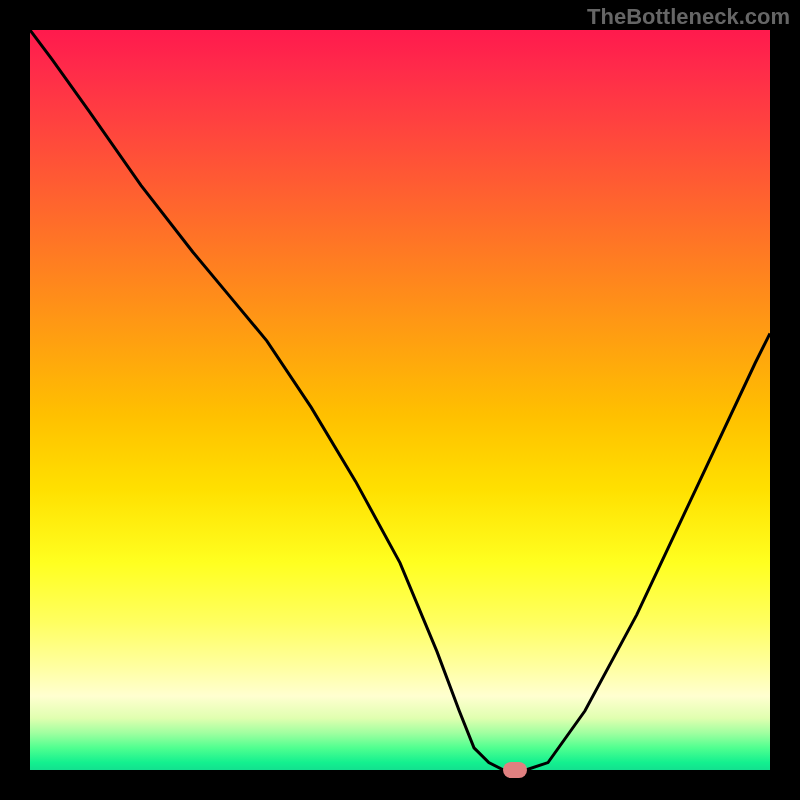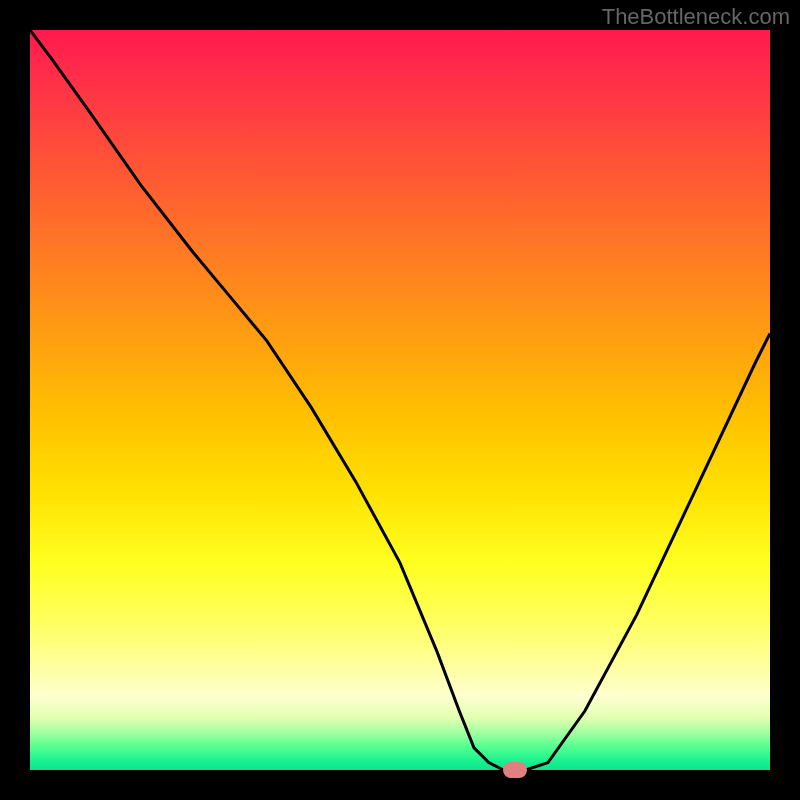--- a/index.html
+++ b/index.html
@@ -10,21 +10,21 @@
     background: #000;
     position: relative;
     font-family: Arial, Helvetica, sans-serif;
   }
   .watermark {
     position: absolute;
     top: 4px;
     right: 10px;
     color: #666;
     font-size: 22px;
-    font-weight: 400;
+    font-weight: 700;
     z-index: 20;
     margin-left: 24px;
   }
   .plot-area {
     position: absolute;
     left: 30px;
     top: 30px;
     width: 740px;
     height: 740px;
     background: linear-gradient(

